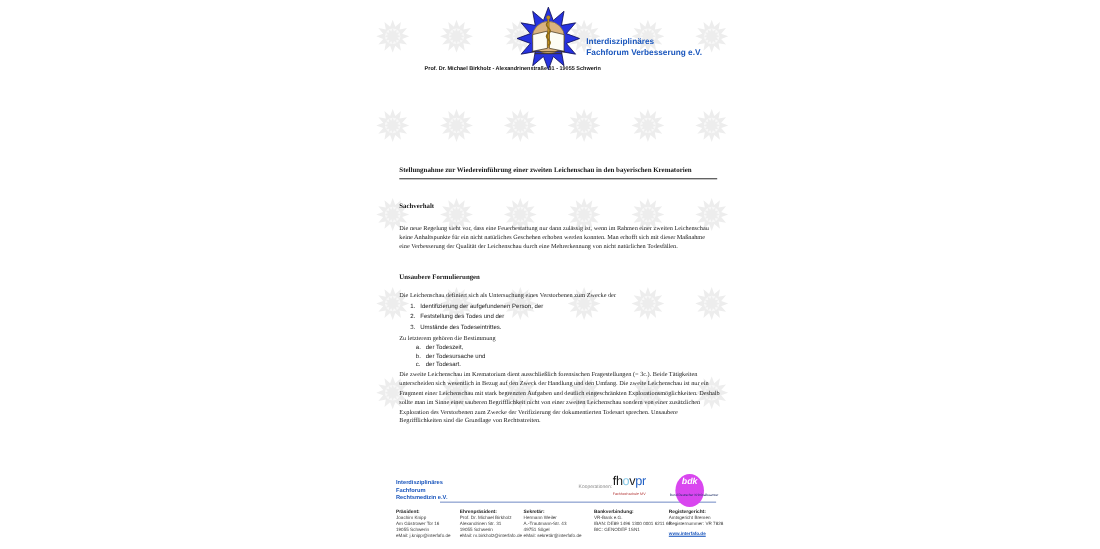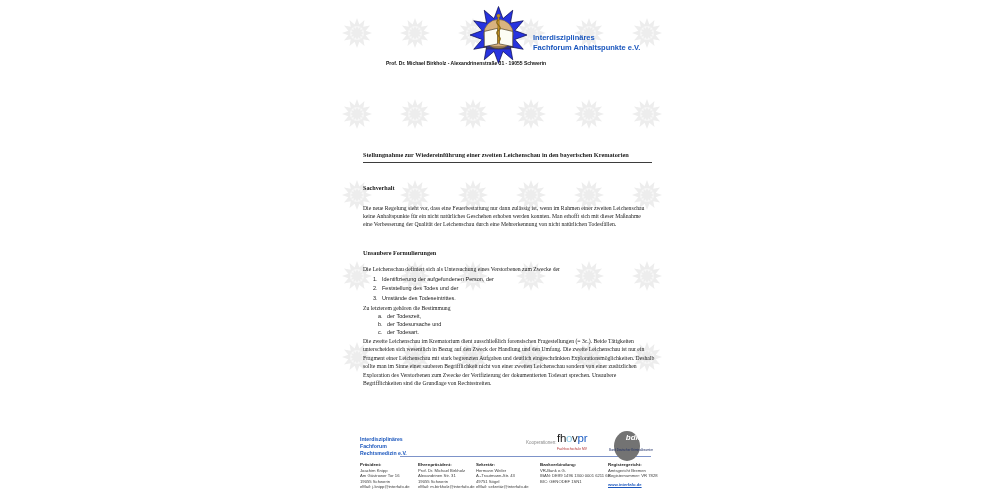--- a/index.html
+++ b/index.html
@@ -30,22 +30,22 @@
   .li-let{margin-left:15px;margin-top:1px;}
   .li-marker{width:9px;flex:0 0 9px;}
 
   
   .f-org{left:30px;top:436px;font-size:5.2px;line-height:7.2px;font-weight:bold;color:#1a56bd;}
   .f-rule{left:70px;top:456px;width:251px;height:1px;background:#7d93c9;}
   .f-koop{left:196px;top:440px;font-size:4.5px;color:#8a8a8a;}
   .fhovpr{left:227px;top:432px;font-size:11.5px;font-weight:normal;letter-spacing:-0.3px;line-height:12px;}
   .fhovpr .c1{color:#1a1a1a;} .fhovpr .c2{color:#85c8e6;} .fhovpr .c3{color:#1a1a1a;} .fhovpr .c4{color:#1f5fc4;}
   .fhovpr-cap{left:227px;top:447px;font-size:3.3px;color:#b03030;white-space:nowrap;}
-  .bdk-oval{left:284px;top:431px;width:26px;height:30px;background:#737373;border-radius:50%;
-            color:#fff;font-weight:bold;font-style:italic;font-size:8px;line-height:14px;text-align:right;}
+  .bdk-oval{left:284px;top:431px;width:26px;height:30px;background:#d946ef;border-radius:50%;
+            color:#fff;font-weight:bold;font-style:italic;font-size:8px;line-height:14px;text-align:center;}
   .bdk-cap{left:276px;top:448px;width:50px;font-size:3px;color:#1d2d66;text-align:center;white-space:nowrap;}
   .f-col{top:462px;font-size:4.2px;line-height:5.6px;color:#3c3c3c;}
   .f-col .hd{font-weight:bold;font-size:4.4px;color:#1a1a1a;}
   .f-col div{white-space:nowrap;}
   .c-1{left:30px;} .c-2{left:88px;} .c-3{left:146px;} .c-4{left:210px;} .c-5{left:278px;}
   .website{margin-top:3px;font-weight:bold;color:#1a56bd;text-decoration:underline;}
 </style>
 </head>
 <body>
 
@@ -274,21 +274,21 @@
           <path d="M48,28 L33,24.5 L33,42 L48,45 Z" fill="#fdfdf4" stroke="#3a2e16" stroke-width="0.7"></path>
           <path d="M15,45.5 L49,45.5 M18,47.5 L46,47.5" stroke="#3a2e16" stroke-width="0.9" fill="none"></path>
           <rect x="31.2" y="11" width="1.6" height="30" fill="#c09020" stroke="#6b4d10" stroke-width="0.3"></rect>
           <circle cx="32" cy="10.5" r="2" fill="#c09020" stroke="#6b4d10" stroke-width="0.3"></circle>
           <path d="M32,15 C25,19 39,23 32,27 C25,31 39,35 32,39" stroke="#8a6a14" stroke-width="1.4" fill="none"></path>
         </g>
       </svg>
     </div>
     <div class="abs org-name">
       <div>Interdisziplinäres</div>
-      <div>Fachforum Anhaltspunkte e.V.</div>
+      <div>Fachforum Verbesserung e.V.</div>
     </div>
     <div class="abs sender-line">Prof. Dr. Michael Birkholz - Alexandrinenstraße 31 - 19055 Schwerin</div>
 
     <div class="abs serif doc-title">Stellungnahme zur Wiedereinführung einer zweiten Leichenschau in den bayerischen Krematorien</div>
     <div class="abs serif h-sect h1">Sachverhalt</div>
     <div class="abs serif para p1">Die neue Regelung sieht vor, dass eine Feuerbestattung nur dann zulässig ist, wenn im Rahmen einer zweiten Leichenschau keine Anhaltspunkte für ein nicht natürliches Geschehen erhoben werden konnten. Man erhofft sich mit dieser Maßnahme eine Verbesserung der Qualität der Leichenschau durch eine Mehrerkennung von nicht natürlichen Todesfällen.</div>
     <div class="abs serif h-sect h2">Unsaubere Formulierungen</div>
 
     <div class="abs listblock">
       <div class="serif list-line">Die Leichenschau definiert sich als Untersuchung eines Verstorbenen zum Zwecke der</div>

